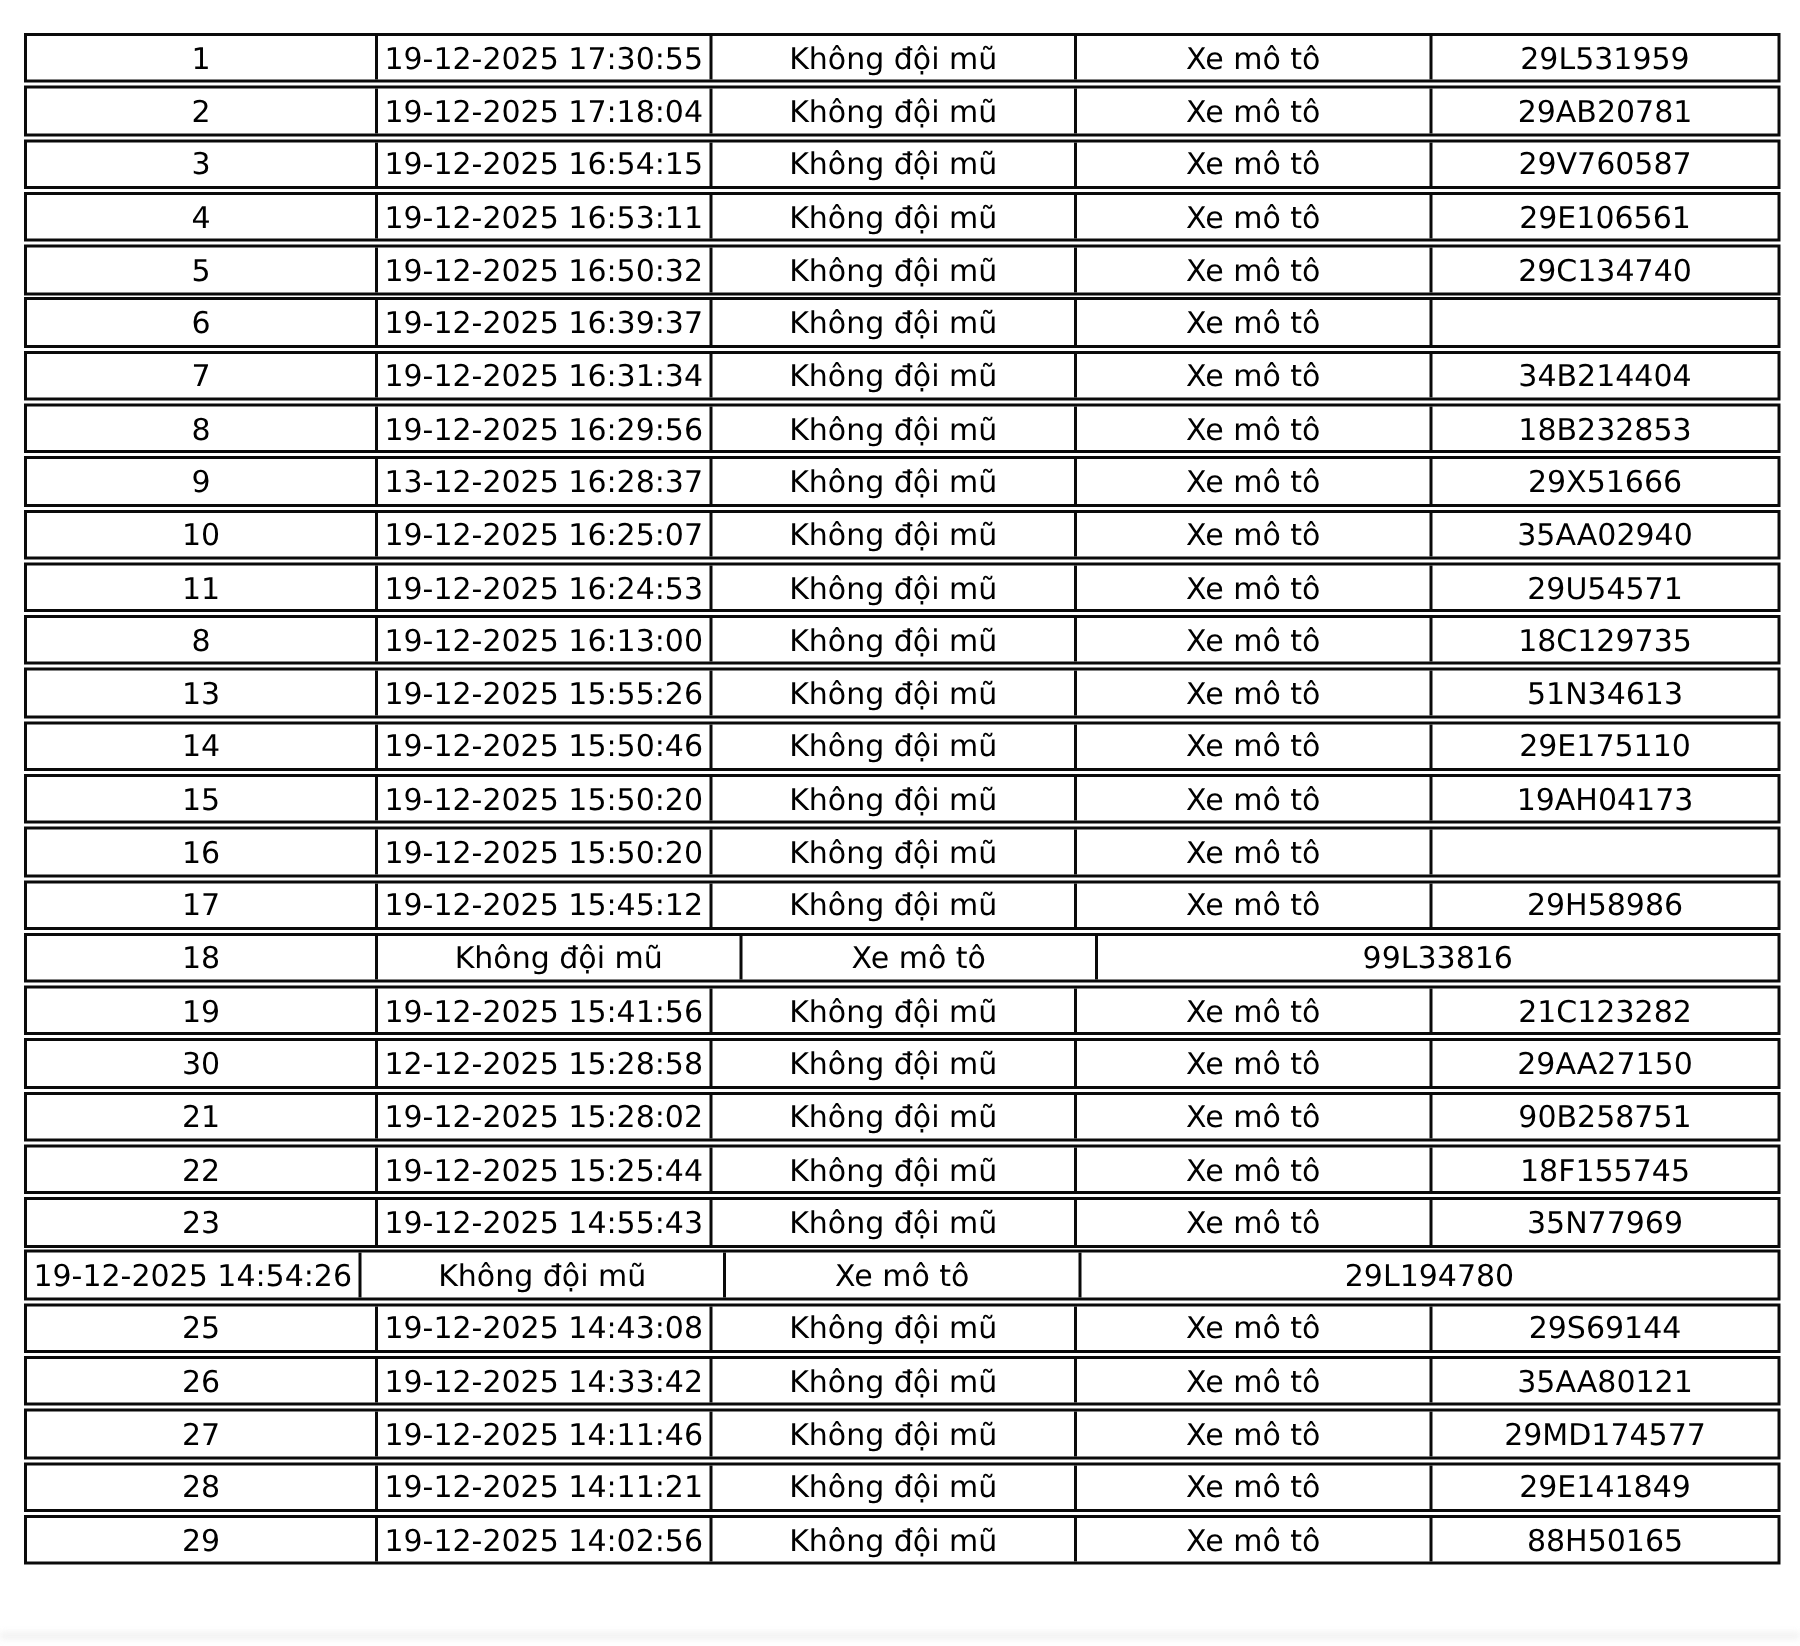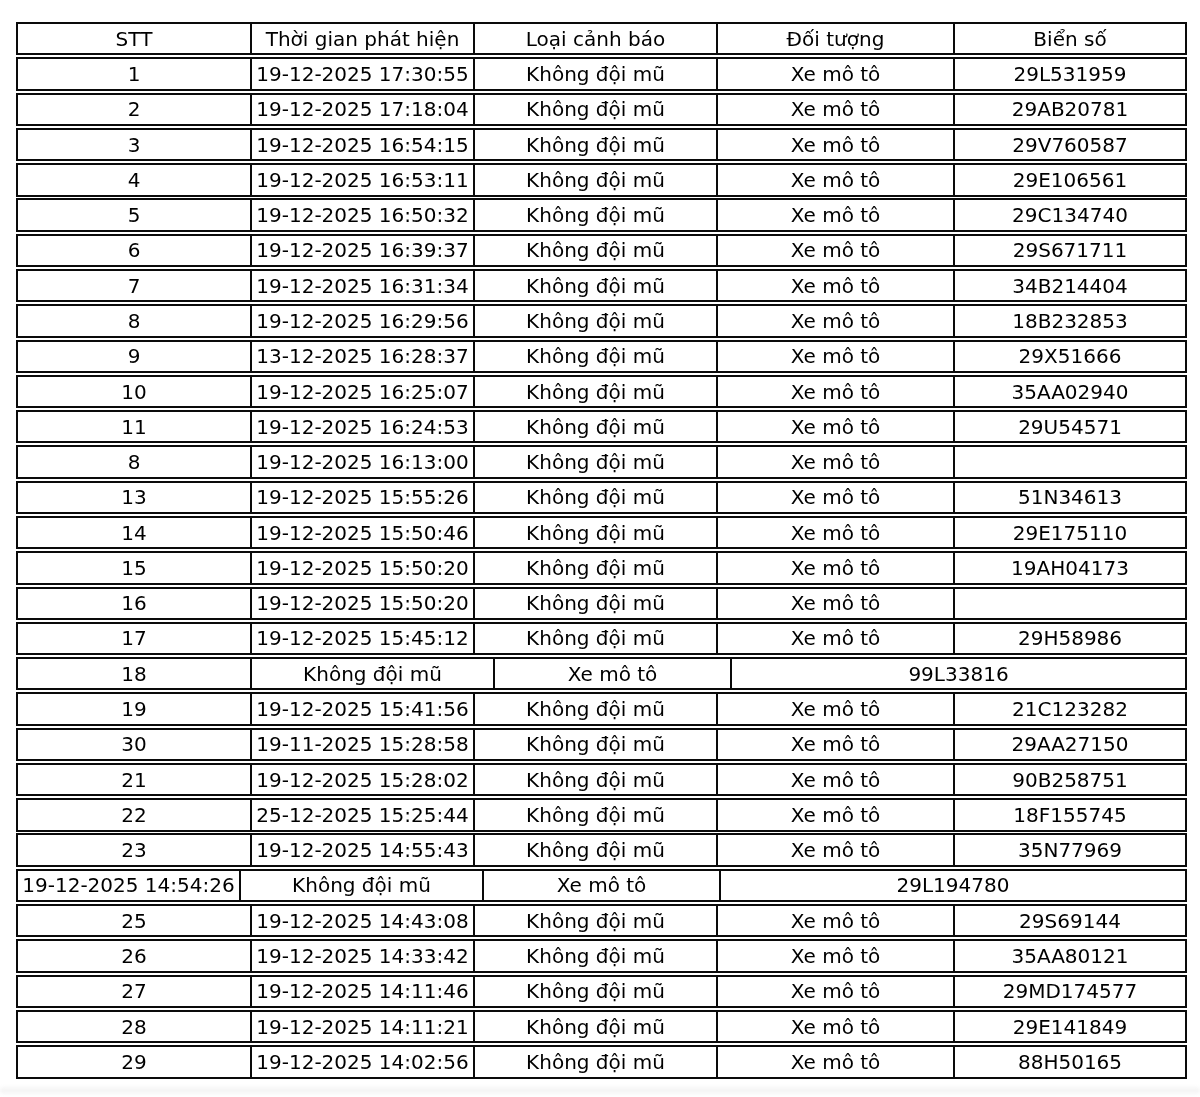--- a/index.html
+++ b/index.html
@@ -59,27 +59,20 @@
     background: #ececec;
     filter: blur(2px);
     opacity: 0.7;
   }
 </style>
 </head>
 <body>
 
 <div class="page">
   <div class="vtable">
-    <div class="t-row t-head">
-      <div class="cell c-stt">STT</div>
-      <div class="cell c-time">Thời gian phát hiện</div>
-      <div class="cell c-warning">Loại cảnh báo</div>
-      <div class="cell c-object">Đối tượng</div>
-      <div class="cell c-plate">Biển số</div>
-    </div>
     <div id="table-body">
   <div class="t-row">
     <div class="cell c-stt">1</div>
     <div class="cell c-time">19-12-2025 17:30:55</div>
     <div class="cell c-warning">Không đội mũ</div>
     <div class="cell c-object">Xe mô tô</div>
     <div class="cell c-plate">29L531959</div>
   </div>
 
   <div class="t-row">
@@ -112,21 +105,20 @@
     <div class="cell c-warning">Không đội mũ</div>
     <div class="cell c-object">Xe mô tô</div>
     <div class="cell c-plate">29C134740</div>
   </div>
 
   <div class="t-row">
     <div class="cell c-stt">6</div>
     <div class="cell c-time">19-12-2025 16:39:37</div>
     <div class="cell c-warning">Không đội mũ</div>
     <div class="cell c-object">Xe mô tô</div>
-    <div class="cell c-plate">29S671711</div>
   </div>
 
   <div class="t-row">
     <div class="cell c-stt">7</div>
     <div class="cell c-time">19-12-2025 16:31:34</div>
     <div class="cell c-warning">Không đội mũ</div>
     <div class="cell c-object">Xe mô tô</div>
     <div class="cell c-plate">34B214404</div>
   </div>
 
@@ -160,20 +152,21 @@
     <div class="cell c-warning">Không đội mũ</div>
     <div class="cell c-object">Xe mô tô</div>
     <div class="cell c-plate">29U54571</div>
   </div>
 
   <div class="t-row">
     <div class="cell c-stt">8</div>
     <div class="cell c-time">19-12-2025 16:13:00</div>
     <div class="cell c-warning">Không đội mũ</div>
     <div class="cell c-object">Xe mô tô</div>
+    <div class="cell c-plate">18C129735</div>
   </div>
 
   <div class="t-row">
     <div class="cell c-stt">13</div>
     <div class="cell c-time">19-12-2025 15:55:26</div>
     <div class="cell c-warning">Không đội mũ</div>
     <div class="cell c-object">Xe mô tô</div>
     <div class="cell c-plate">51N34613</div>
   </div>
 
@@ -218,37 +211,37 @@
   <div class="t-row">
     <div class="cell c-stt">19</div>
     <div class="cell c-time">19-12-2025 15:41:56</div>
     <div class="cell c-warning">Không đội mũ</div>
     <div class="cell c-object">Xe mô tô</div>
     <div class="cell c-plate">21C123282</div>
   </div>
 
   <div class="t-row">
     <div class="cell c-stt">30</div>
-    <div class="cell c-time">19-11-2025 15:28:58</div>
+    <div class="cell c-time">12-12-2025 15:28:58</div>
     <div class="cell c-warning">Không đội mũ</div>
     <div class="cell c-object">Xe mô tô</div>
     <div class="cell c-plate">29AA27150</div>
   </div>
 
   <div class="t-row">
     <div class="cell c-stt">21</div>
     <div class="cell c-time">19-12-2025 15:28:02</div>
     <div class="cell c-warning">Không đội mũ</div>
     <div class="cell c-object">Xe mô tô</div>
     <div class="cell c-plate">90B258751</div>
   </div>
 
   <div class="t-row">
     <div class="cell c-stt">22</div>
-    <div class="cell c-time">25-12-2025 15:25:44</div>
+    <div class="cell c-time">19-12-2025 15:25:44</div>
     <div class="cell c-warning">Không đội mũ</div>
     <div class="cell c-object">Xe mô tô</div>
     <div class="cell c-plate">18F155745</div>
   </div>
 
   <div class="t-row">
     <div class="cell c-stt">23</div>
     <div class="cell c-time">19-12-2025 14:55:43</div>
     <div class="cell c-warning">Không đội mũ</div>
     <div class="cell c-object">Xe mô tô</div>

